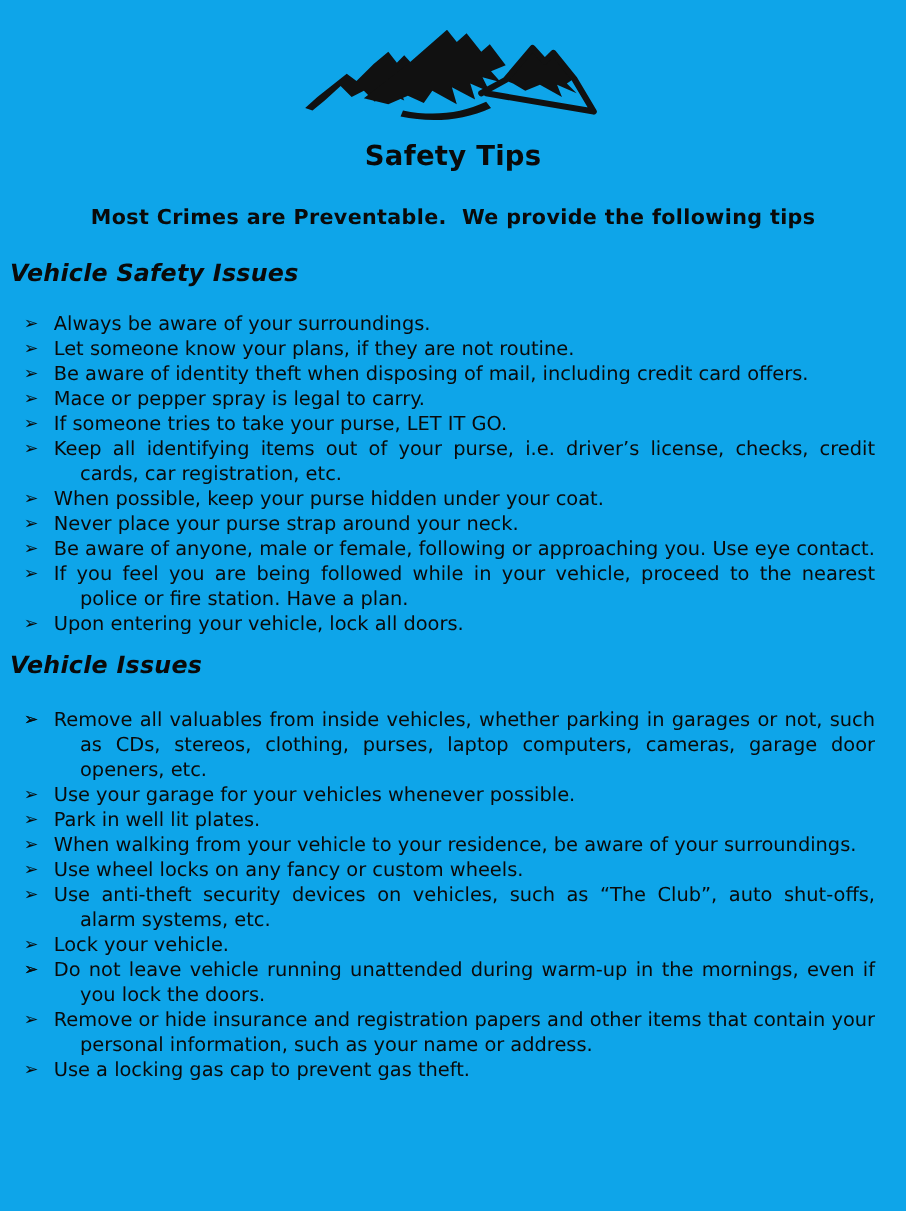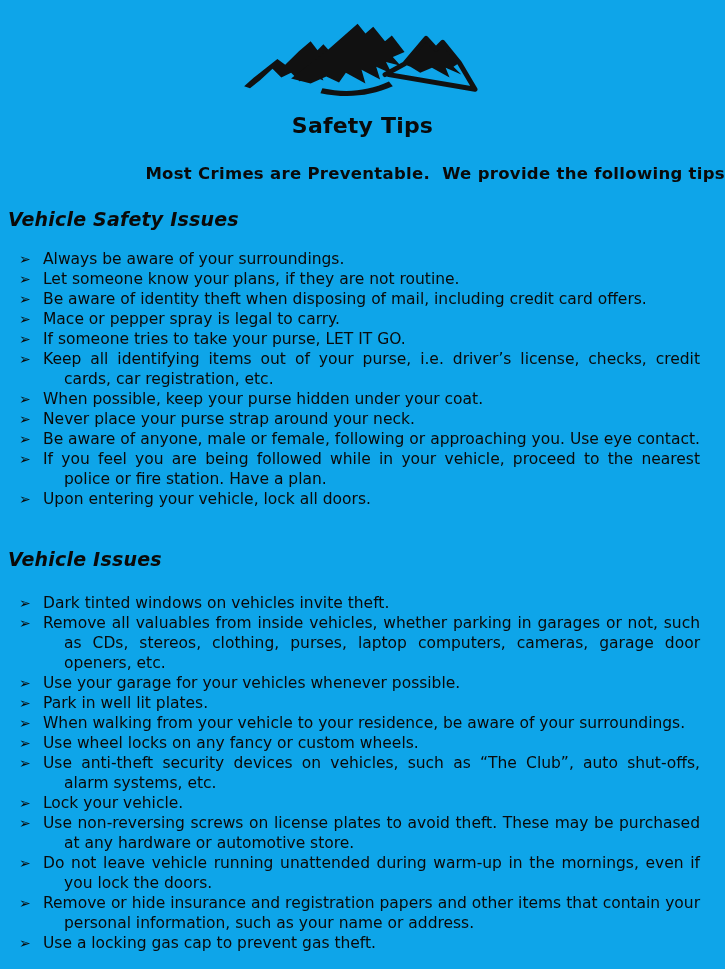--- a/index.html
+++ b/index.html
@@ -20,36 +20,36 @@
   .doc-title {
     margin: 10px 0 0 0;
     text-align: center;
     font-size: 22px;
     line-height: 28px;
     font-weight: bold;
     letter-spacing: 0.2px;
   }
   .intro {
     margin: 20px 0 0 0;
-    text-align: right;
+    text-align: center;
     font-weight: bold;
     font-size: 16.5px;
     line-height: 27px;
     letter-spacing: 0.3px;
     white-space: pre-wrap;
   }
   .section-heading {
     margin: 20px 0 0 8px;
     font-size: 19px;
     line-height: 24px;
     font-weight: bold;
     font-style: italic;
     letter-spacing: 0.2px;
   }
-  .section-heading.vehicle { margin-top: 38px; }
+  .section-heading.vehicle { margin-top: 11px; }
   ul.tips {
     margin: 18px 0 0 0;
     padding: 0;
     list-style: none;
   }
   ul.tips.vehicle { margin-top: 22px; }
   li.tip {
     position: relative;
     margin: 0 25px 0 0;
     padding-left: 64px;
@@ -104,28 +104,28 @@
         <li class="tip"><span class="bullet">➢</span><span>Never place your purse strap around your neck.</span></li>
         <li class="tip"><span class="bullet">➢</span><span>Be aware of anyone, male or female, following or approaching you.  Use eye contact.</span></li>
         <li class="tip"><span class="bullet">➢</span><span>If you feel you are being followed while in your vehicle, proceed to the nearest police or fire station.  Have a plan.</span></li>
         <li class="tip"><span class="bullet">➢</span><span>Upon entering your vehicle, lock all doors.</span></li>
       </ul>
   </section>
 
   <section>
     <h2 class="section-heading vehicle">Vehicle Issues</h2>
     <ul class="tips vehicle">
-        <li class="tip"><span class="bullet">➢</span><span>Dark tinted windows on vehicles invite theft.</span></li>
+        <li class="tip"><span class="bullet">➢</span></li>
         <li class="tip"><span class="bullet">➢</span><span>Remove all valuables from inside vehicles, whether parking in garages or not, such as CDs, stereos, clothing, purses, laptop computers, cameras, garage door openers, etc.</span></li>
         <li class="tip"><span class="bullet">➢</span><span>Use your garage for your vehicles whenever possible.</span></li>
         <li class="tip"><span class="bullet">➢</span><span>Park in well lit plates.</span></li>
         <li class="tip"><span class="bullet">➢</span><span>When walking from your vehicle to your residence, be aware of your surroundings.</span></li>
         <li class="tip"><span class="bullet">➢</span><span>Use wheel locks on any fancy or custom wheels.</span></li>
         <li class="tip"><span class="bullet">➢</span><span>Use anti-theft security devices on vehicles, such as “The Club”, auto shut-offs, alarm systems, etc.</span></li>
         <li class="tip"><span class="bullet">➢</span><span>Lock your vehicle.</span></li>
-        <li class="tip"><span class="bullet">➢</span><span>Use non-reversing screws on license plates to avoid theft.  These may be purchased at any hardware or automotive store.</span></li>
+        <li class="tip"><span class="bullet">➢</span></li>
         <li class="tip"><span class="bullet">➢</span><span>Do not leave vehicle running unattended during warm-up in the mornings, even if you lock the doors.</span></li>
         <li class="tip"><span class="bullet">➢</span><span>Remove or hide insurance and registration papers and other items that contain your personal information, such as your name or address.</span></li>
         <li class="tip"><span class="bullet">➢</span><span>Use a locking gas cap to prevent gas theft.</span></li>
       </ul>
   </section>
 
 </div>
 
 </body></html>

